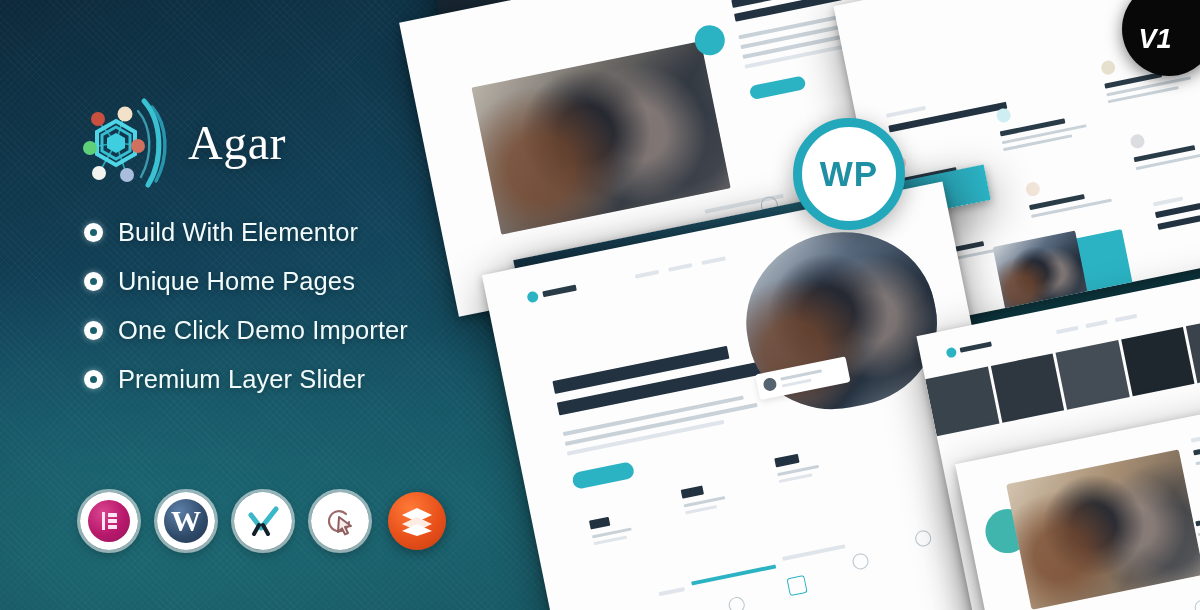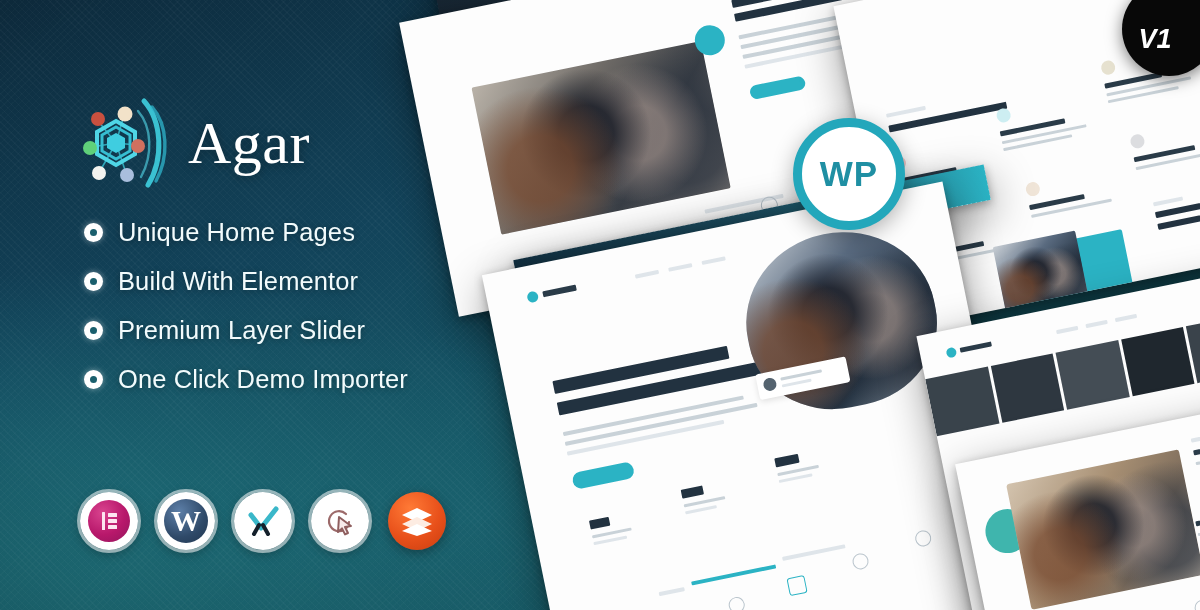--- a/index.html
+++ b/index.html
@@ -36,21 +36,21 @@
   }
 
   
   #left { position:absolute; left:0; top:0; width:470px; height:610px; z-index:6; }
 
   
   #logo-row { position:absolute; left:78px; top:93px; display:flex; align-items:center; gap:14px; }
   #logo-mark { width:96px; height:100px; position:relative; }
   #brand-name {
     font-family:"Liberation Serif", serif;
-    font-size:60px; line-height:1;
+    font-size:48px; line-height:1;
     color:#ffffff; letter-spacing:.5px;
     text-shadow:0 2px 10px rgba(0,0,0,.35);
   }
 
   
   #features { position:absolute; left:84px; top:208px; width:380px; }
   .feat {
     display:flex; align-items:center; gap:15px;
     height:49px;
   }
@@ -427,39 +427,39 @@
         </svg>
       </div>
       <div id="brand-name">Agar</div>
     </div>
 
     <div id="features">
       <div class="feat">
         <span class="bullet">
             <i></i>
           </span>
-        <span class="feat-label">Unique Home Pages</span>
+        <span class="feat-label">Build With Elementor</span>
       </div>
       <div class="feat">
         <span class="bullet">
             <i></i>
           </span>
-        <span class="feat-label">Build With Elementor</span>
+        <span class="feat-label">Unique Home Pages</span>
+      </div>
+      <div class="feat">
+        <span class="bullet">
+            <i></i>
+          </span>
+        <span class="feat-label">One Click Demo Importer</span>
       </div>
       <div class="feat">
         <span class="bullet">
             <i></i>
           </span>
         <span class="feat-label">Premium Layer Slider</span>
-      </div>
-      <div class="feat">
-        <span class="bullet">
-            <i></i>
-          </span>
-        <span class="feat-label">One Click Demo Importer</span>
       </div>
     </div>
 
     <div id="brand-icons">
 
       <div class="bicon white">
         <div class="elementor-disc">
           <span class="el-bar"></span>
           <span class="el-stack">
               <span></span>

